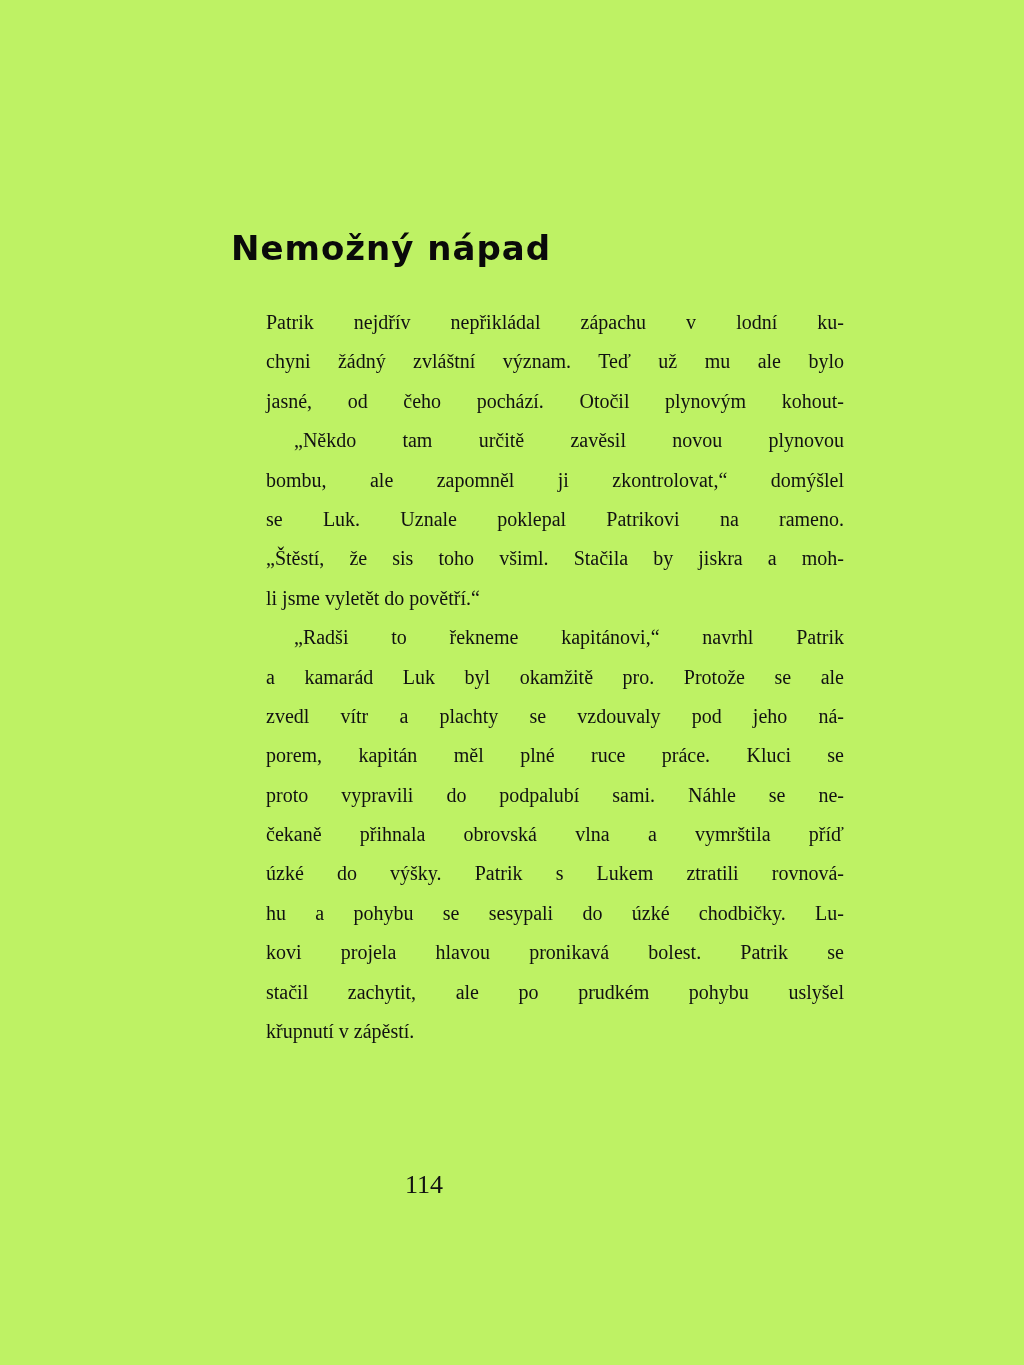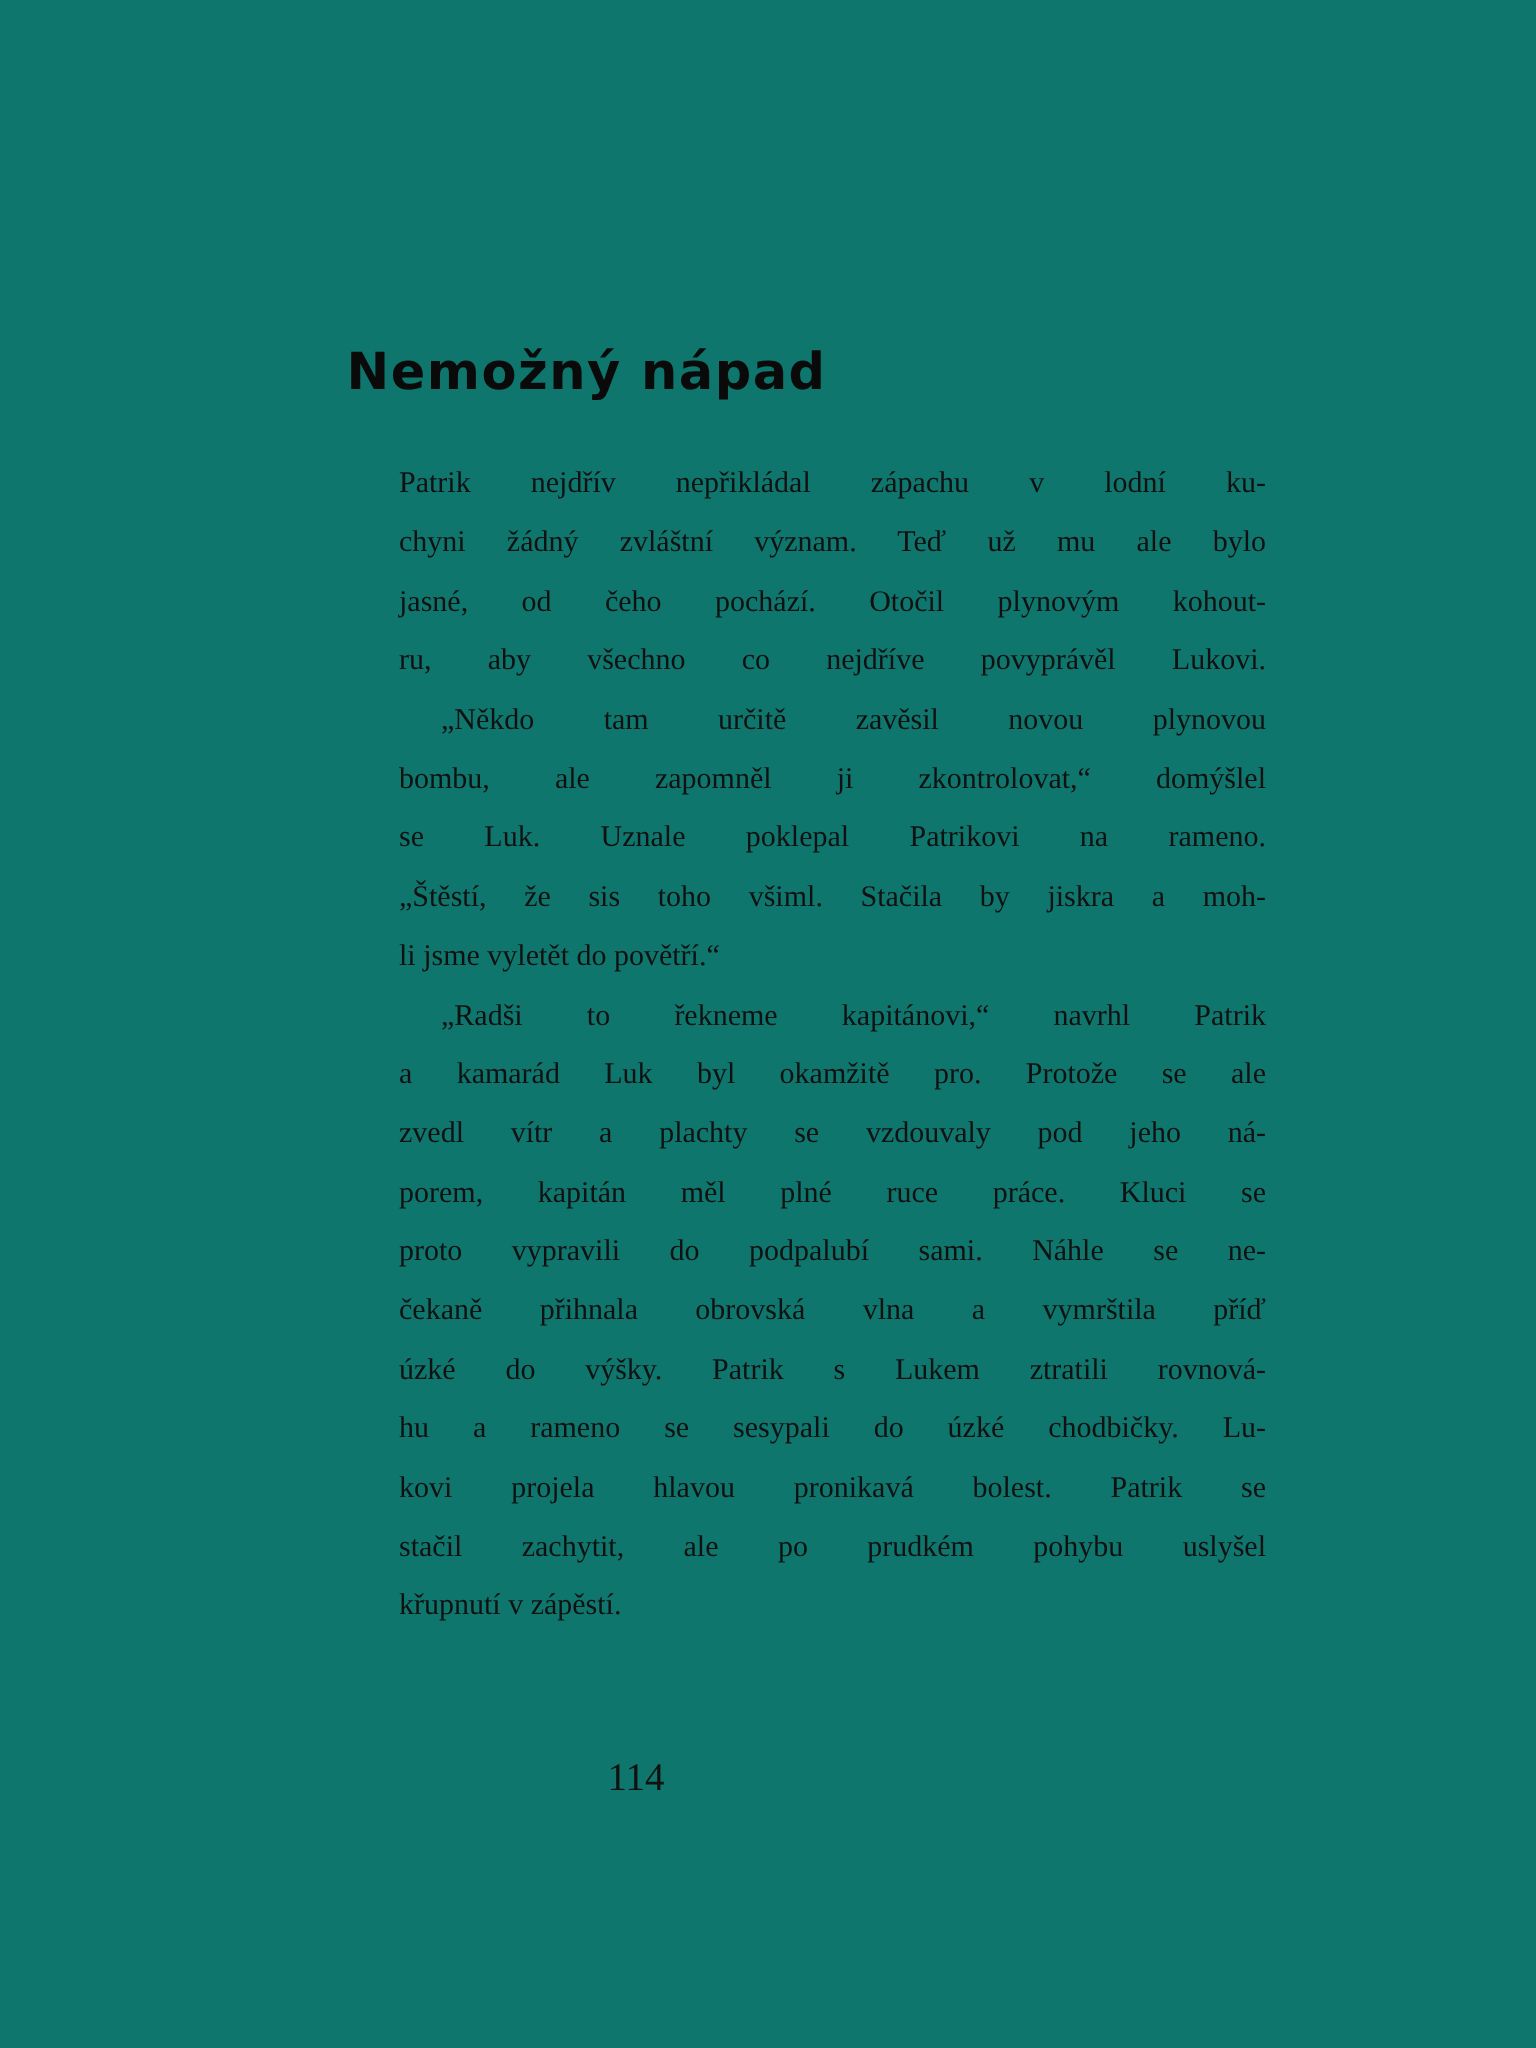--- a/index.html
+++ b/index.html
@@ -11,21 +11,21 @@
       width: 1024px;
       height: 1365px;
       position: relative;
       overflow: hidden;
     }
     .page {
       position: absolute;
       left: 0; top: 0;
       width: 1024px;
       height: 1365px;
-      background: #0f766e;
+      background: #bef264;
     }
     .chapter-title {
       position: absolute;
       left: 231px;
       top: 224px;
       margin: 0;
       font-family: "DejaVu Sans", sans-serif;
       font-weight: bold;
       font-size: 34px;
       letter-spacing: 1px;
@@ -75,40 +75,39 @@
 
 <div class="page">
   <h1 class="chapter-title">Nemožný nápad</h1>
 
   <div class="body-text">
 
     <div>
       <span class="line">Patrik nejdřív nepřikládal zápachu v lodní ku-</span>
       <span class="line">chyni žádný zvláštní význam. Teď už mu ale bylo</span>
       <span class="line">jasné, od čeho pochází. Otočil plynovým kohout-</span>
-      <span class="line">ru, aby všechno co nejdříve povyprávěl Lukovi.</span>
     </div>
 
     <div>
       <span class="line indent">„Někdo tam určitě zavěsil novou plynovou</span>
       <span class="line">bombu, ale zapomněl ji zkontrolovat,“ domýšlel</span>
       <span class="line">se Luk. Uznale poklepal Patrikovi na rameno.</span>
       <span class="line">„Štěstí, že sis toho všiml. Stačila by jiskra a moh-</span>
       <span class="line last">li jsme vyletět do povětří.“</span>
     </div>
 
     <div>
       <span class="line indent">„Radši to řekneme kapitánovi,“ navrhl Patrik</span>
       <span class="line">a kamarád Luk byl okamžitě pro. Protože se ale</span>
       <span class="line">zvedl vítr a plachty se vzdouvaly pod jeho ná-</span>
       <span class="line">porem, kapitán měl plné ruce práce. Kluci se</span>
       <span class="line">proto vypravili do podpalubí sami. Náhle se ne-</span>
       <span class="line">čekaně přihnala obrovská vlna a vymrštila příď</span>
       <span class="line">úzké do výšky. Patrik s Lukem ztratili rovnová-</span>
-      <span class="line">hu a rameno se sesypali do úzké chodbičky. Lu-</span>
+      <span class="line">hu a pohybu se sesypali do úzké chodbičky. Lu-</span>
       <span class="line">kovi projela hlavou pronikavá bolest. Patrik se</span>
       <span class="line">stačil zachytit, ale po prudkém pohybu uslyšel</span>
       <span class="line last">křupnutí v zápěstí.</span>
     </div>
   </div>
 
   <div class="page-number">114</div>
 </div>
 
 </body></html>

